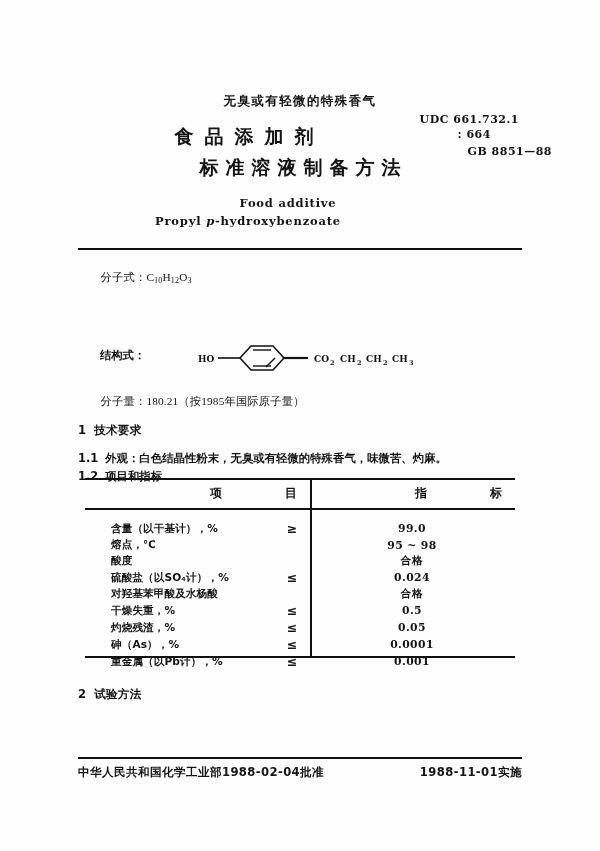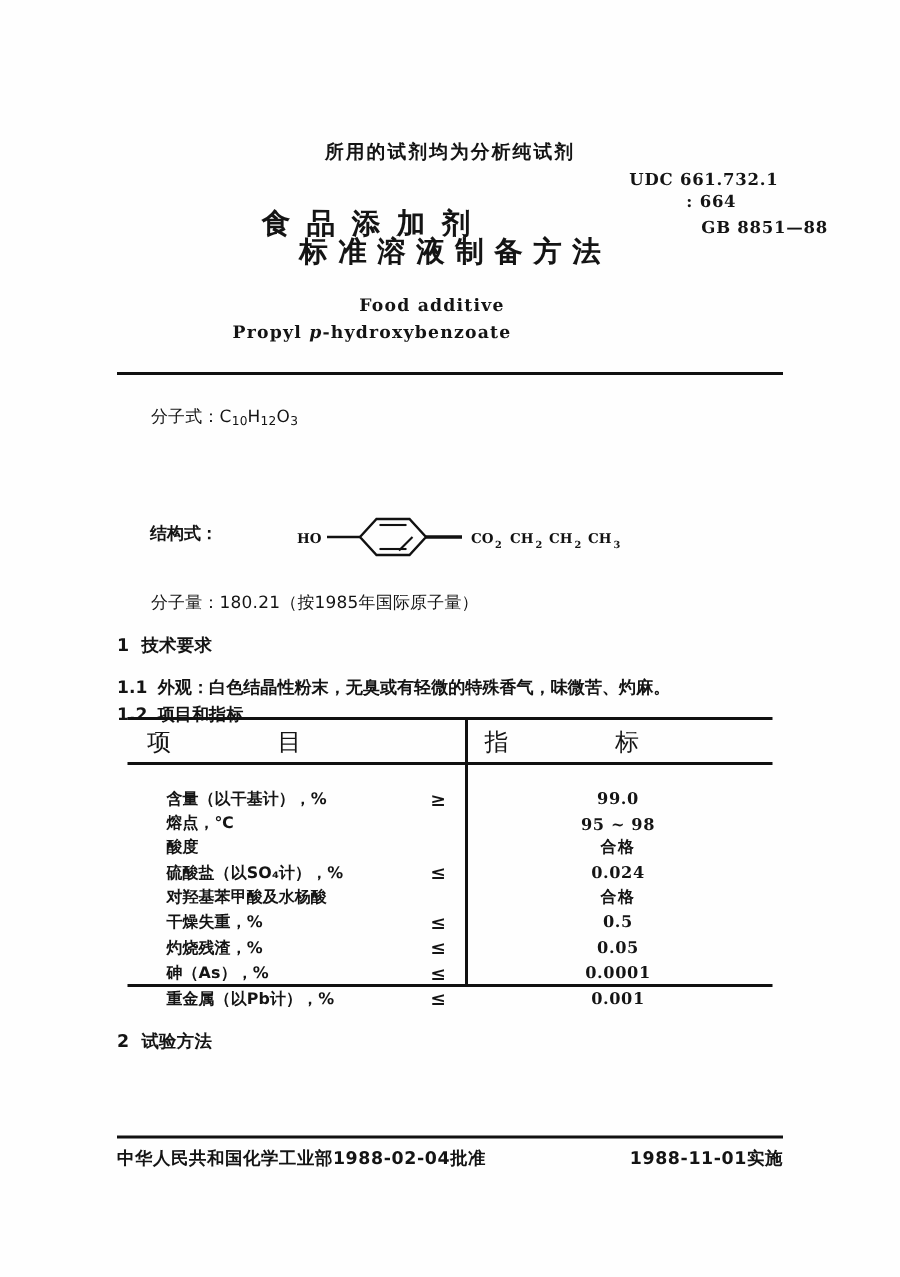--- a/index.html
+++ b/index.html
@@ -35,21 +35,20 @@
   }
   .title-main {
     position: absolute;
     left: 0; top: 124px;
     width: 488px;
     text-align: center;
     font-size: 19px;
     font-weight: bold;
     letter-spacing: 11px;
     text-indent: 11px;
-    margin-top: 12px;
   }
   .title-sub {
     position: absolute;
     left: 0; top: 155px;
     width: 600px;
     text-align: center;
     font-size: 19px;
     font-weight: bold;
     letter-spacing: 7px;
     text-indent: 7px;
@@ -117,20 +116,21 @@
   p.para {
     margin: 0;
     text-indent: 2em;
     text-align: justify;
     letter-spacing: 0.15px;
   }
   p.line {
     margin: 0;
     text-indent: 2em;
     letter-spacing: 0.15px;
+    font-family: Liberation Serif, serif;
   }
   .gap-s { height: 6px; }
   .gap-m { height: 11px; }
   sub { font-size: 72%; vertical-align: -0.28em; }
 
   .sec-head {
     margin: 0;
     font-weight: bold;
     font-size: 11.6px;
     letter-spacing: 0.2px;
@@ -172,23 +172,23 @@
   .tbl table {
     border-collapse: collapse;
     width: 430px;
     font-size: 10.6px;
   }
   .tbl .rule-h {
     position: absolute; left: 0; width: 430px;
     background: #111;
   }
   .hdr-cell {
-    text-align: left;
-    font-weight: normal;
-    font-size: 16px;
+    text-align: right;
+    font-weight: bold;
+    font-size: 12px;
     padding: 7px 0 8px 0;
     letter-spacing: 13px;
     text-indent: 13px;
   }
   .vline {
     position: absolute;
     left: 225px; top: 0;
     width: 1.5px;
     background: #111;
   }
@@ -247,21 +247,21 @@
     font-size: 11.6px;
     font-weight: bold;
     letter-spacing: 0.4px;
   }
 </style>
 </head>
 <body>
 
 <div class="page">
 
-  <div class="national-标准">所用的试剂均为分析纯试剂</div>
+  <div class="national-标准">无臭或有轻微的特殊香气</div>
 
   <div class="title-main">食品添加剂</div>
   <div class="title-sub">标准溶液制备方法</div>
 
   <div class="en-title1">Food additive</div>
   <div class="en-title2">
     <span>Propyl </span><span class="ital">p</span><span>-hydroxybenzoate</span>
   </div>
 
   <div class="codes">

